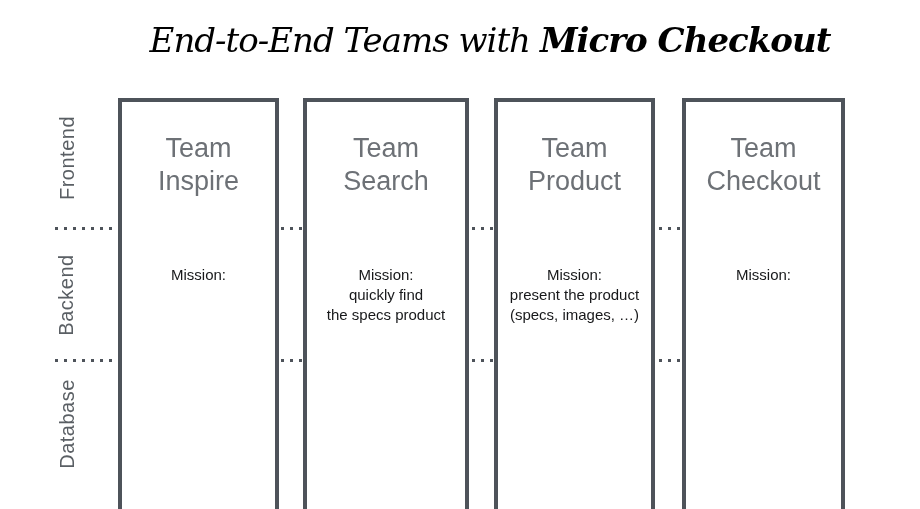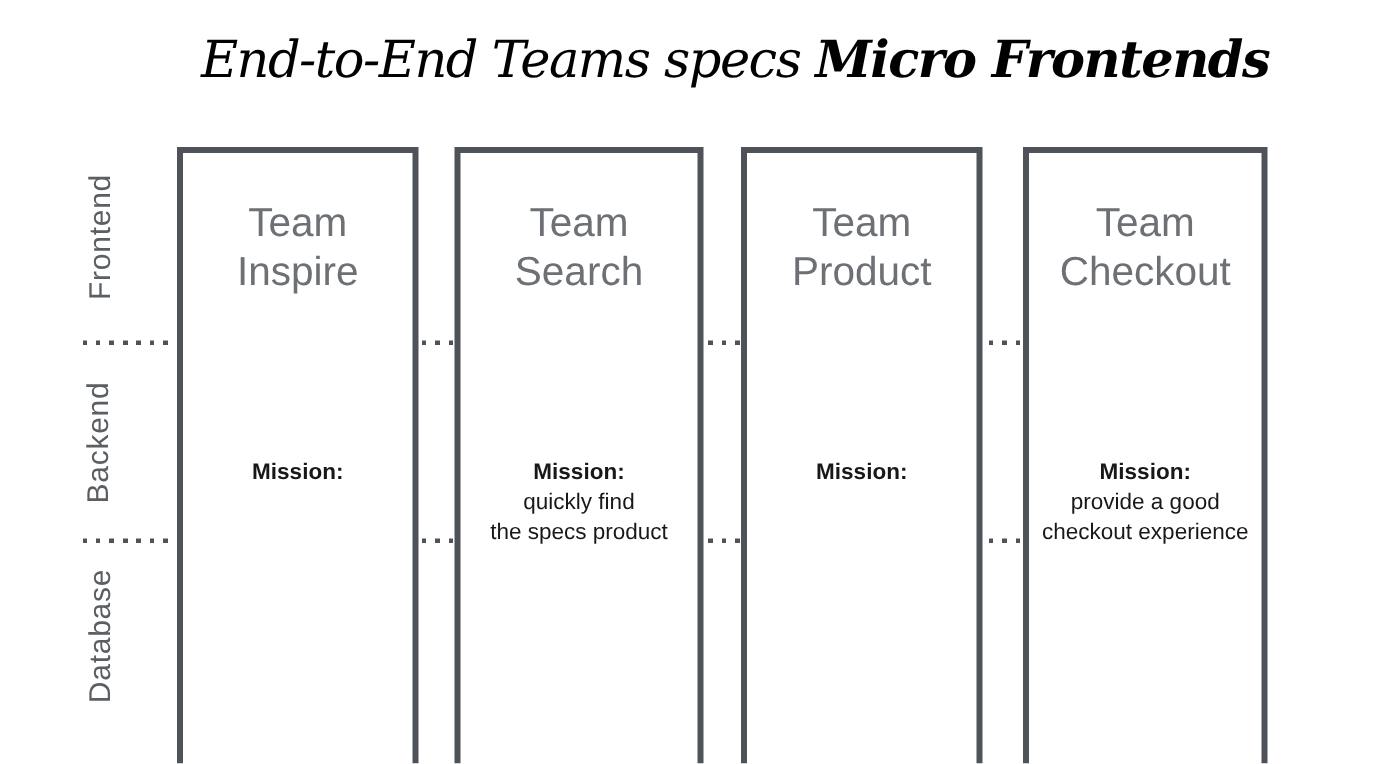--- a/index.html
+++ b/index.html
@@ -83,30 +83,30 @@
   .mission {
     position: absolute;
     top: 163px;
     left: 0;
     right: 0;
     text-align: center;
     font-size: 15px;
     line-height: 20px;
     color: #17181a;
   }
-  .mission-label { display: block; font-weight: bold; margin-top: 40px; }
+  .mission-label { display: block; font-weight: normal; }
   .mission-text  { display: block; white-space: pre-line; }
 </style>
 </head>
 <body>
 
 <div class="stage">
 
   <h1 class="title">
-    <span class="title-regular">End-to-End Teams specs</span><span class="title-bold">Micro Frontends</span>
+    <span class="title-regular">End-to-End Teams with</span><span class="title-bold">Micro Checkout</span>
   </h1>
 
   <div class="layer-label layer-frontend">Frontend</div>
   <div class="layer-label layer-backend">Backend</div>
   <div class="layer-label layer-database">Database</div>
 
   <div class="dots row1 seg-left"></div>
   <div class="dots row1 seg-gap1"></div>
   <div class="dots row1 seg-gap2"></div>
   <div class="dots row1 seg-gap3"></div>
@@ -132,26 +132,26 @@
       <span class="mission-text">quickly find
 the specs product</span>
     </div>
   </div>
 
   <div class="team-box" style="left:494px; width:161px;">
     <div class="team-name">Team
 Product</div>
     <div class="mission">
       <span class="mission-label">Mission:</span>
+      <span class="mission-text">present the product
+(specs, images, …)</span>
     </div>
   </div>
 
   <div class="team-box" style="left:682px; width:163px;">
     <div class="team-name">Team
 Checkout</div>
     <div class="mission">
       <span class="mission-label">Mission:</span>
-      <span class="mission-text">provide a good
-checkout experience</span>
     </div>
   </div>
 
 </div>
 
 </body></html>

